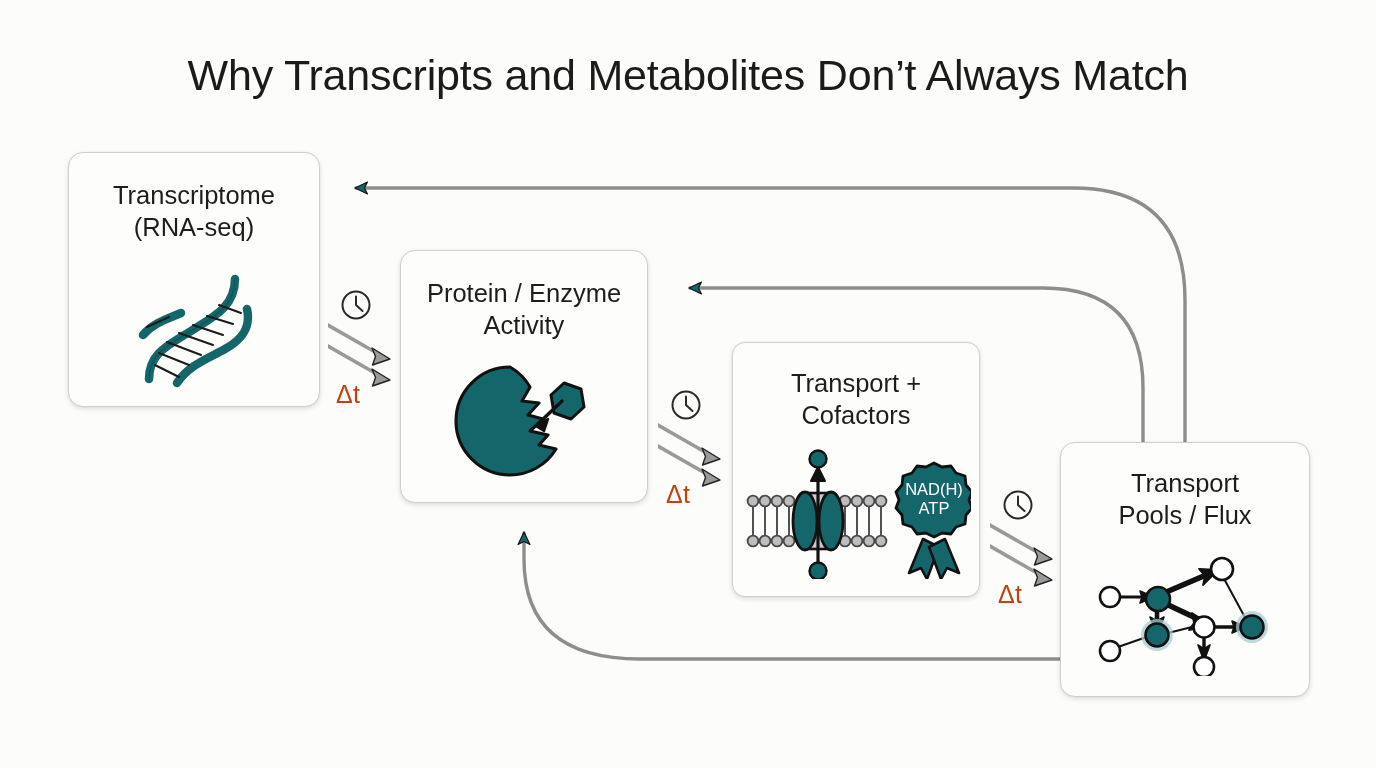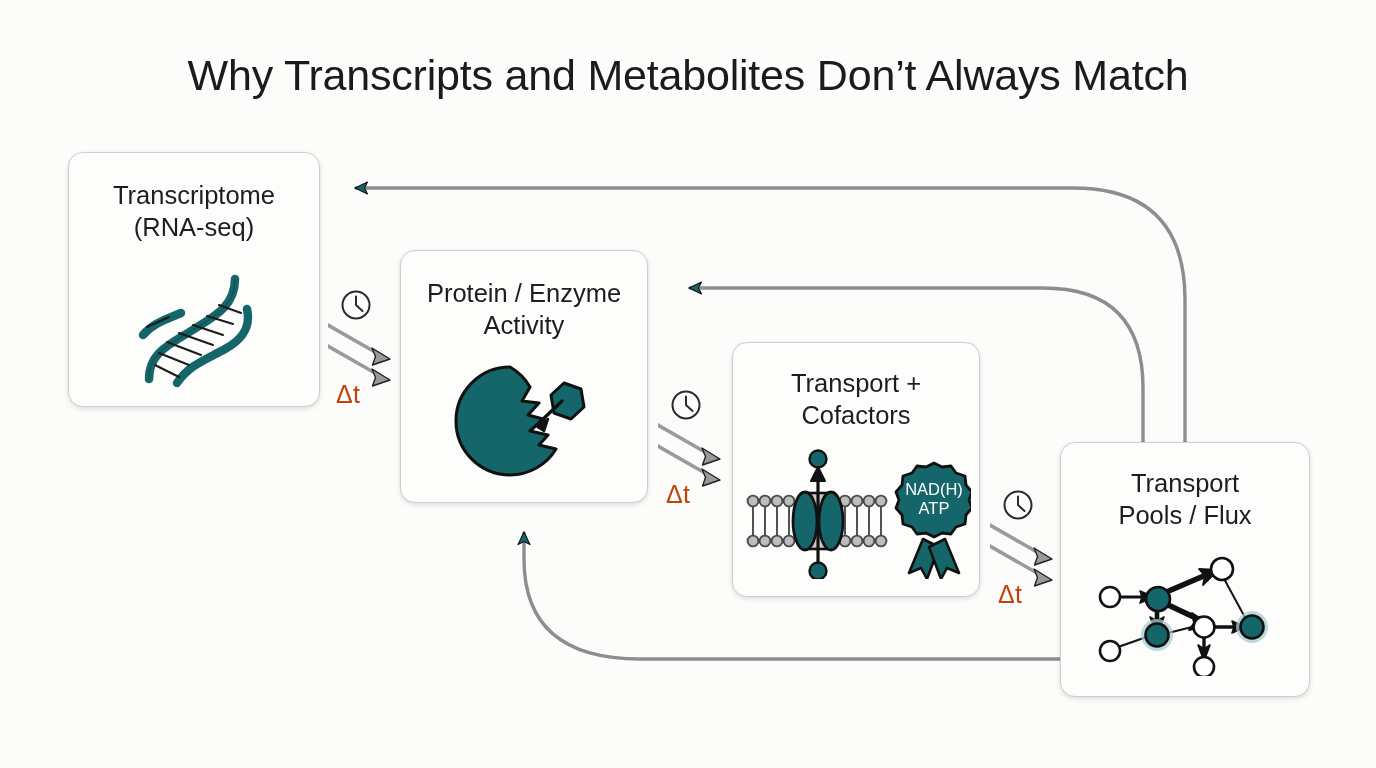--- a/index.html
+++ b/index.html
@@ -51,21 +51,21 @@
   .node .art{
     flex:1;
     width:100%;
     display:flex;
     align-items:center;
     justify-content:center;
   }
 
   #node-transcriptome{left:68px;  top:152px; width:252px; height:255px;}
   #node-protein      {left:400px; top:250px; width:248px; height:253px;}
-  #node-transport    {left:732px; top:342px; width:248px; height:255px;}
+  #node-transport    {left:732px; top:342px; width:248px; height:255px;border-radius:13px;}
   #node-metabolite   {left:1060px;top:442px; width:250px; height:255px;}
 
   #node-metabolite .label,#node-transport .label{margin-top:24px;}
 
   
   .delay{position:absolute;}
   .delay .dt{
     position:absolute;
     font-size:25px;
     color:#c2410c;

